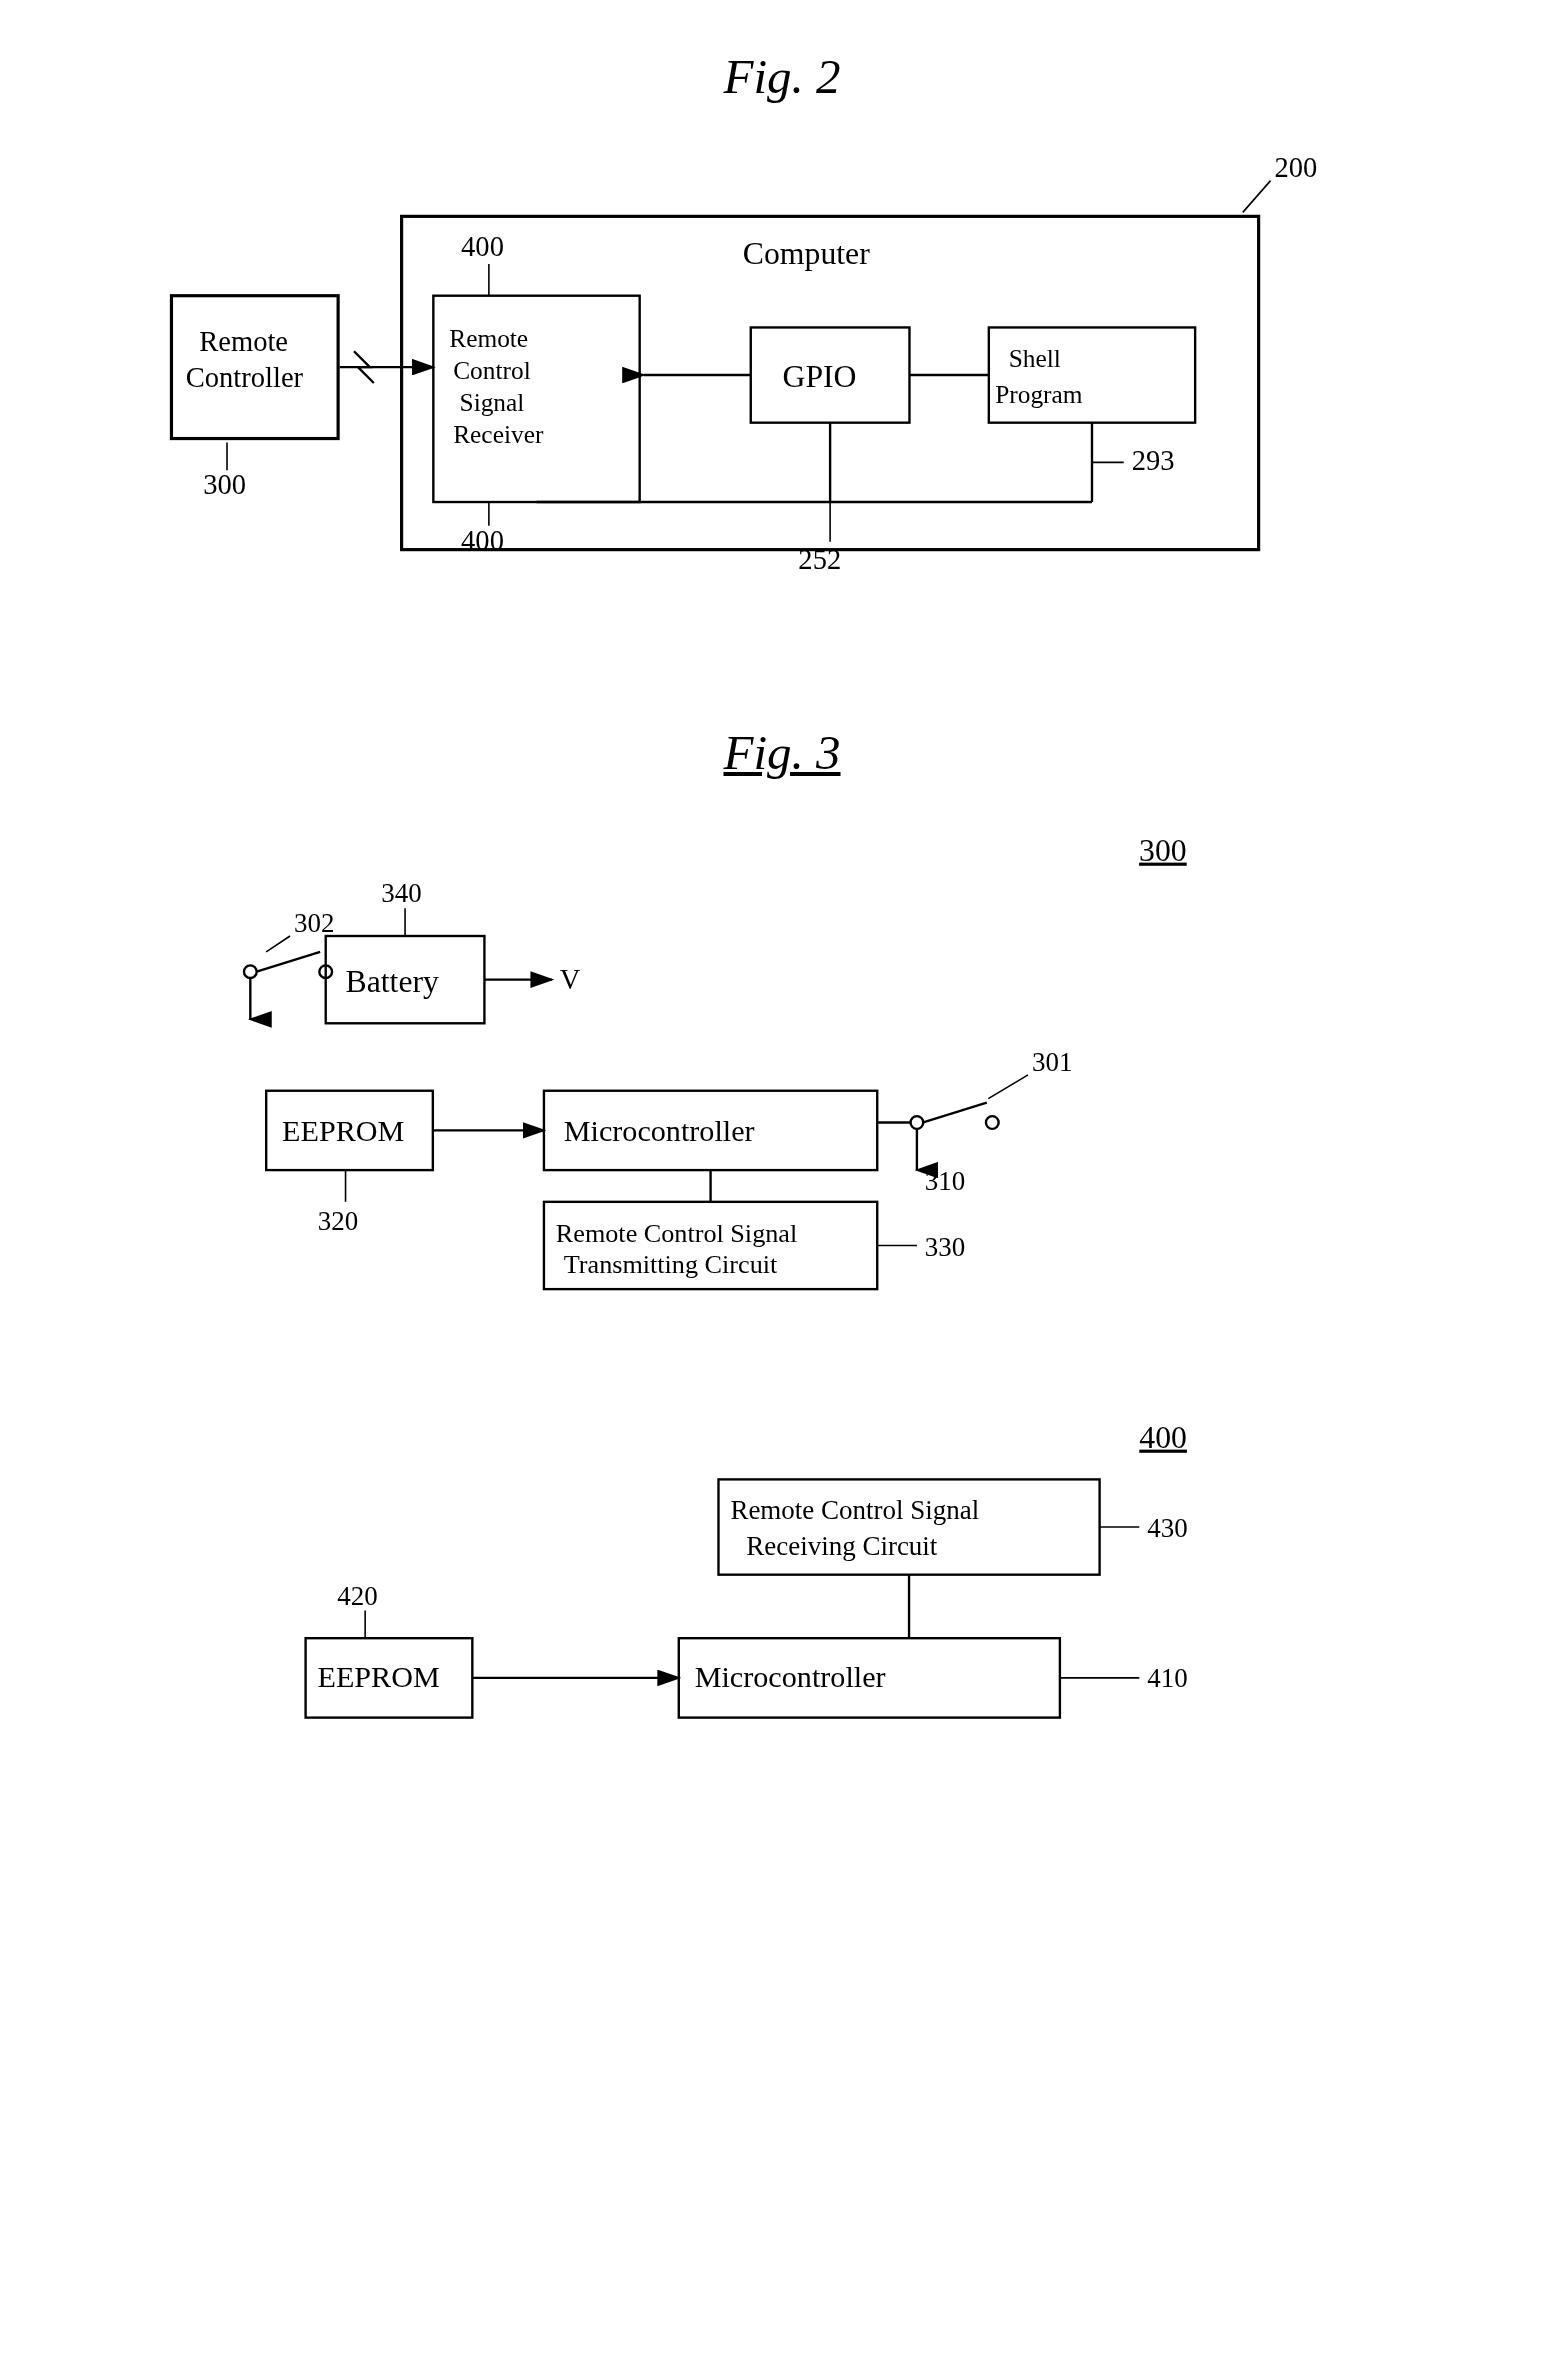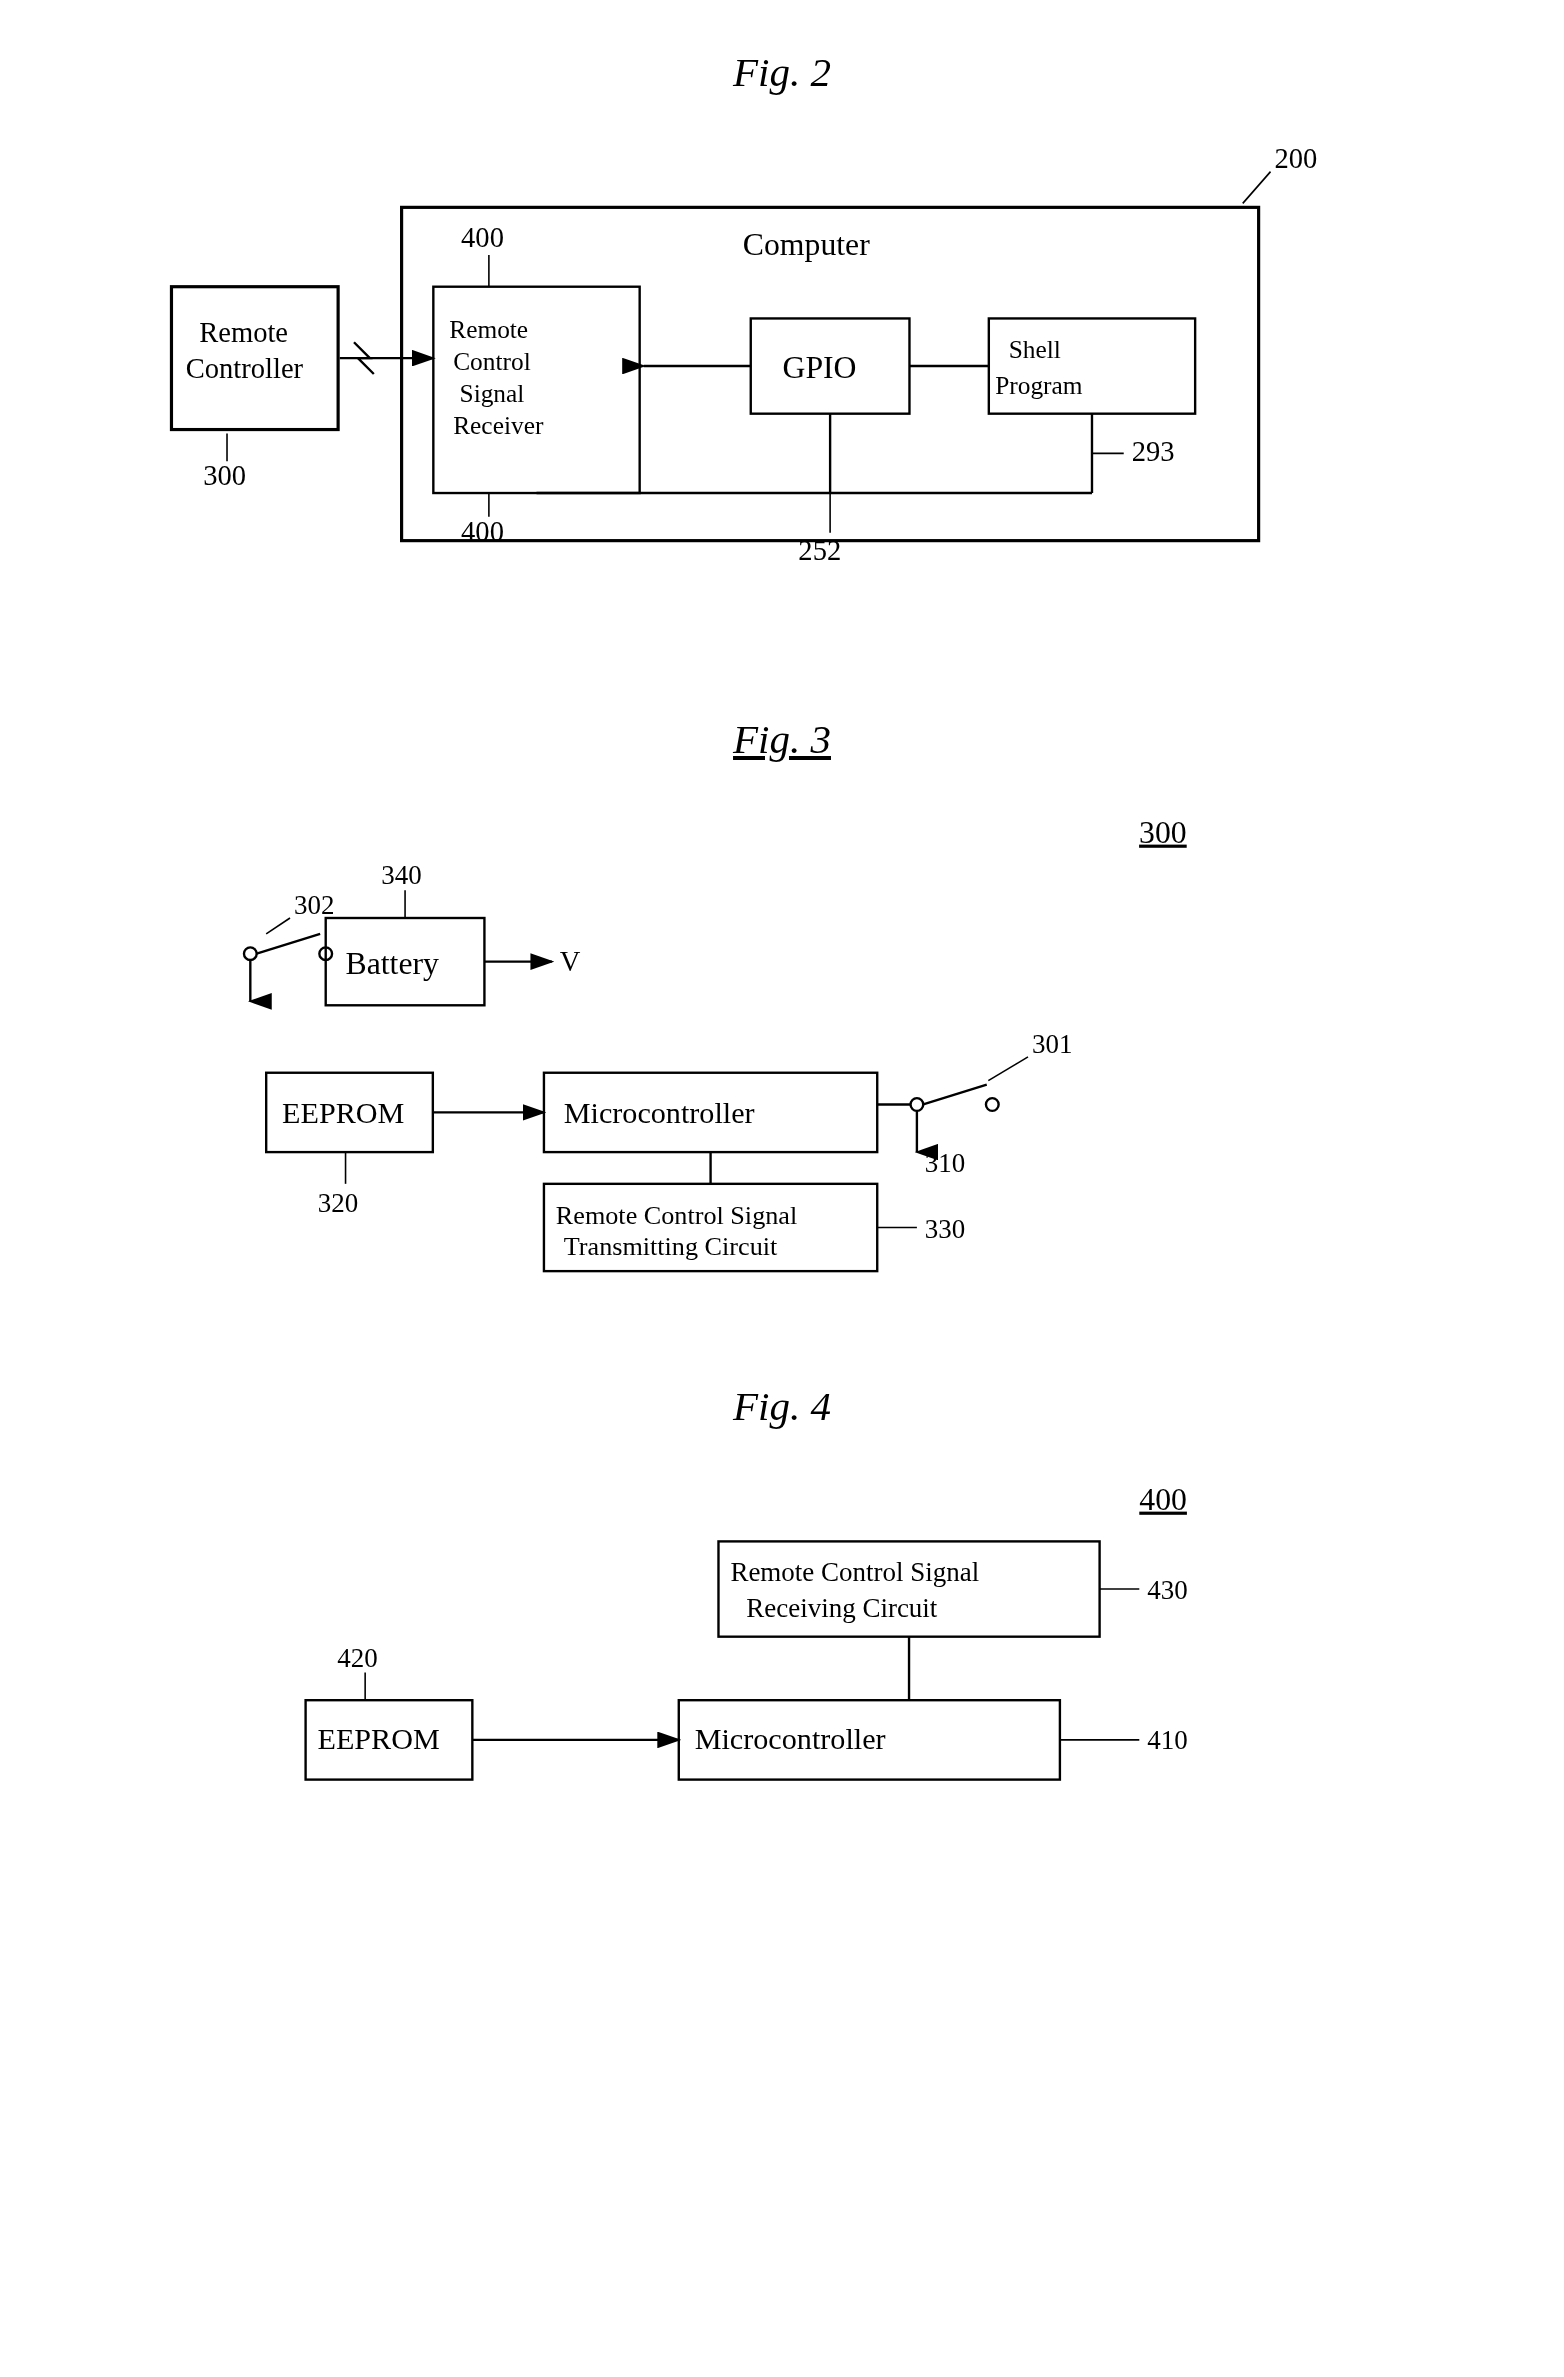--- a/index.html
+++ b/index.html
@@ -16,21 +16,21 @@
       width: 1564px;
       min-height: 2377px;
       background: #fff;
       position: relative;
       padding: 48px 79px;
     }
 
     
     .fig-title {
       text-align: center;
-      font-size: 41px;
+      font-size: 49px;
       font-style: italic;
       margin-bottom: 32px;
       font-weight: normal;
     }
 
     
     .fig2-container {
       position: relative;
       width: 100%;
       margin-bottom: 95px;
@@ -197,21 +197,20 @@
       <text x="475" y="580" font-size="33" font-family="Times New Roman">Transmitting Circuit</text>
 
       <line x1="660" y1="450" x2="660" y2="490" stroke="black" stroke-width="3"></line>
 
       <line x1="870" y1="545" x2="920" y2="545" stroke="black" stroke-width="2"></line>
       <text x="930" y="558" font-size="34" font-family="Times New Roman">330</text>
     </svg>
   </div>
 
   <div class="fig4-container">
-    <div class="fig-title">Fig. 4</div>
 
     <svg class="fig2-svg" width="1112" height="397" viewBox="0 0 1400 500">
       <defs>
         <marker id="arr4r" markerWidth="10" markerHeight="7" refX="9" refY="3.5" orient="auto">
           <polygon points="0 0, 10 3.5, 0 7" fill="black"></polygon>
         </marker>
       </defs>
 
       <text x="1150" y="60" font-size="40" font-family="Times New Roman" text-decoration="underline">400</text>
 

